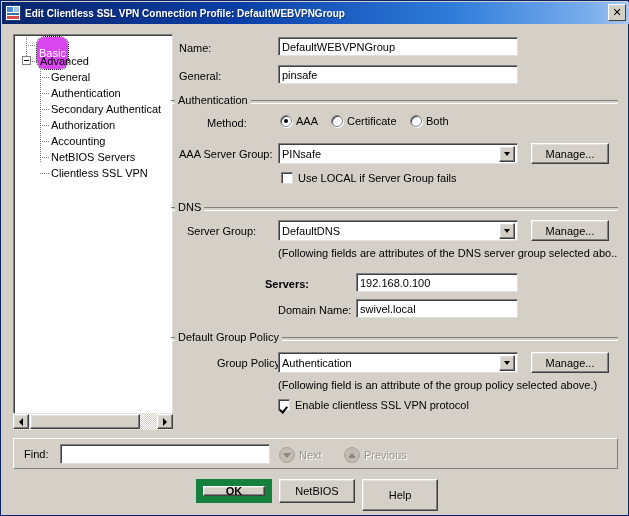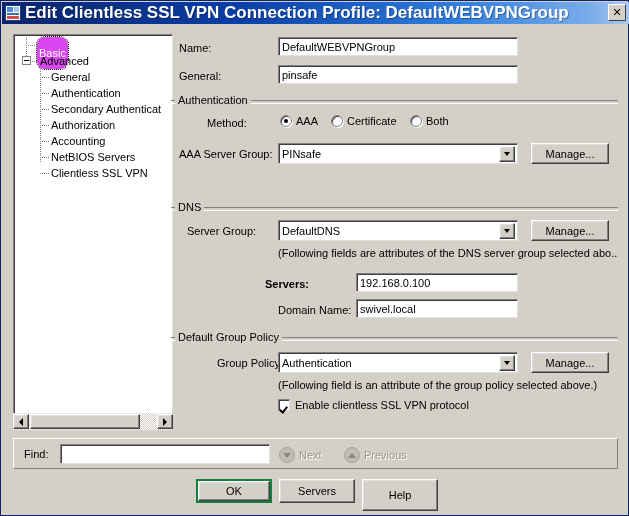--- a/index.html
+++ b/index.html
@@ -25,21 +25,21 @@
   #titlebar .tb-icon{
     width:16px;height:16px;margin-left:3px;margin-right:4px;
     position:relative;flex:0 0 auto;
     background:#ffffff;border:1px solid #1a3f7a;box-sizing:border-box;
   }
   #titlebar .tb-icon .i1{position:absolute;left:1px;top:1px;width:6px;height:5px;background:#4a90d9;}
   #titlebar .tb-icon .i2{position:absolute;left:8px;top:1px;width:5px;height:5px;background:#9fc4e8;}
   #titlebar .tb-icon .i3{position:absolute;left:1px;top:7px;width:12px;height:2px;background:#3a6ea5;}
   #titlebar .tb-icon .i4{position:absolute;left:1px;top:10px;width:12px;height:3px;background:#d94a4a;}
   #title-text{
-    color:#fff;font-weight:bold;font-size:17px;letter-spacing:0px;
+    color:#fff;font-weight:bold;font-size:10px;letter-spacing:0px;
     text-shadow:1px 1px 0 rgba(0,0,0,.35);
     white-space:nowrap;overflow:hidden;
   }
   #close-btn{
     position:absolute;right:3px;top:2px;width:18px;height:17px;
     background:#d4d0c8;
     border-top:1px solid #ffffff;border-left:1px solid #ffffff;
     border-right:1px solid #404040;border-bottom:1px solid #404040;
     box-sizing:border-box;
     display:flex;align-items:center;justify-content:center;
@@ -59,22 +59,23 @@
     position:absolute;box-sizing:border-box;
     background:#d4d0c8;
     border-top:1px solid #ffffff;border-left:1px solid #ffffff;
     border-right:1px solid #404040;border-bottom:1px solid #404040;
     box-shadow:inset -1px -1px 0 #808080, inset 1px 1px 0 #dfdfdf;
     display:flex;align-items:center;justify-content:center;
     font-family:"Liberation Sans","DejaVu Sans",sans-serif;font-size:11px;
     color:#000;cursor:default;
   }
   .btn.default{
-    border:2px solid #15803d;
+    border:7px solid #15803d;
     box-shadow:none;
+    font-weight:bold;
   }
   .btn.default .inner{
     width:100%;height:100%;box-sizing:border-box;
     background:#d4d0c8;
     border-top:1px solid #ffffff;border-left:1px solid #ffffff;
     border-right:1px solid #404040;border-bottom:1px solid #404040;
     box-shadow:inset -1px -1px 0 #808080, inset 1px 1px 0 #dfdfdf;
     display:flex;align-items:center;justify-content:center;
   }
   .combo{
@@ -321,20 +322,24 @@
 
   <div class="label" style="left:178px;top:147px;">AAA Server Group:</div>
   <div class="combo" style="left:277px;top:142px;width:240px;height:21px;">
     <span class="val">PINsafe</span>
     <span class="arrow">
         <i></i>
       </span>
   </div>
   <div class="btn" style="left:530px;top:142px;width:78px;height:21px;">Manage...</div>
 
+  <div class="check" style="left:280px;top:171px;">
+    <span class="box"></span>
+    <span>Use LOCAL if Server Group fails</span>
+  </div>
 
   <div class="group" style="left:170px;top:200px;width:447px;height:120px;">
     <div class="gline"></div>
     <div class="gcap">DNS</div>
   </div>
   <div class="label" style="left:186px;top:224px;">Server Group:</div>
   <div class="combo" style="left:277px;top:219px;width:240px;height:21px;">
     <span class="val">DefaultDNS</span>
     <span class="arrow">
         <i></i>
@@ -381,16 +386,16 @@
       <span class="circ">
           <i></i>
         </span>
       <span>Previous</span>
     </div>
   </div>
 
   <div class="btn default" style="left:195px;top:478px;width:76px;height:24px;">
     <span class="inner">OK</span>
   </div>
-  <div class="btn" style="left:278px;top:478px;width:76px;height:24px;">Servers</div>
+  <div class="btn" style="left:278px;top:478px;width:76px;height:24px;">NetBIOS</div>
   <div class="btn" style="left:361px;top:478px;width:76px;height:32px;">Help</div>
 
 </div>
 
 </body></html>

